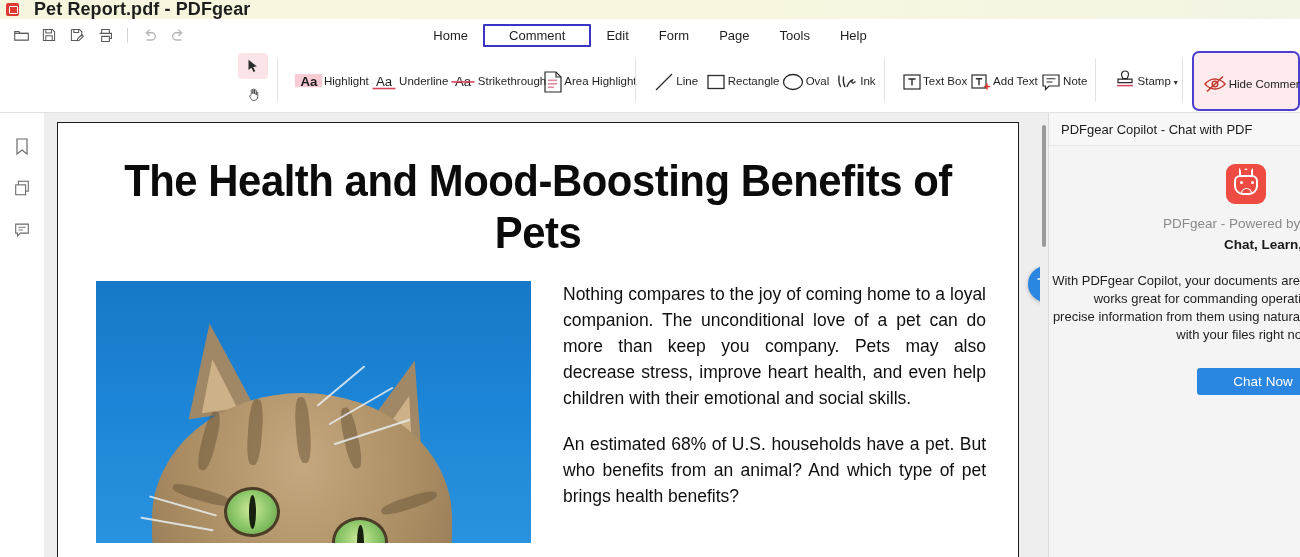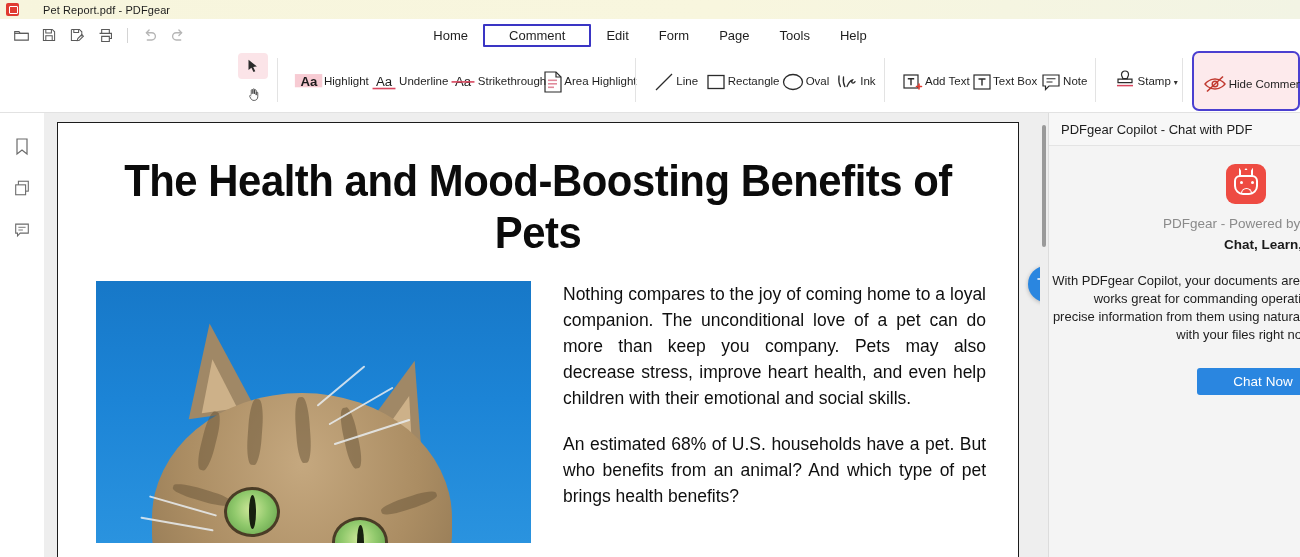--- a/index.html
+++ b/index.html
@@ -21,22 +21,22 @@
     width: 13px; height: 13px; border-radius: 2px;
     background: #e03b30; position: relative; flex: 0 0 auto;
     margin-top: -1px;
   }
   .tb-logo::after {
     content: ""; position: absolute; left: 3px; top: 3.5px;
     width: 7px; height: 6px;
     border: 1.5px solid #ffffff; border-radius: 1px;
   }
   .tb-title {
-    font-size: 11px; color: #1d1d1d; margin-left: 24px;
-    letter-spacing: .1px; white-space: nowrap;
+    font-size: 18px; color: #1d1d1d; margin-left: 15px;
+    letter-spacing: .1px; white-space: nowrap; font-weight: bold;
   }
 
   
   .quickbar {
     position: absolute; left: 0; top: 19px; width: 1300px; height: 32px;
     background: #ffffff; display: flex; align-items: center;
   }
   .qa-icons { display: flex; align-items: center; padding-left: 8px; gap: 2px; }
   .qa-btn {
     width: 26px; height: 24px; display: flex; align-items: center; justify-content: center;
@@ -399,37 +399,37 @@
           <path d="M13 16.5c1.5-3.5 3.5-6 5.5-6.5-1 1.6-1 2.6 0 3 1 .4 2-.4 2.6-1.3"></path>
         </svg>
       </div>
       <div class="lbl">Ink</div>
     </div>
 
     <div class="rb-sep"></div>
 
     <div class="tool">
       <div class="ic">
+        <svg width="22" height="22" viewBox="0 0 22 22" fill="none" stroke="#2b2b2b" stroke-width="1.2">
+          <rect x="3" y="4" width="16" height="14"></rect>
+          <path d="M7.5 8h7M11 8v6.5" stroke-width="1.4"></path>
+        </svg>
+      </div>
+      <div class="lbl">Text Box</div>
+    </div>
+
+    <div class="tool">
+      <div class="ic">
         <svg width="24" height="22" viewBox="0 0 24 22" fill="none" stroke="#2b2b2b" stroke-width="1.2">
           <rect x="3" y="4" width="14" height="13"></rect>
           <path d="M6.8 7.8h6.4M10 7.8v6.4" stroke-width="1.4"></path>
           <path d="M18 13v5M15.5 15.5h5" stroke="#e03b30" stroke-width="1.6" stroke-linecap="round"></path>
         </svg>
       </div>
       <div class="lbl">Add Text</div>
-    </div>
-
-    <div class="tool">
-      <div class="ic">
-        <svg width="22" height="22" viewBox="0 0 22 22" fill="none" stroke="#2b2b2b" stroke-width="1.2">
-          <rect x="3" y="4" width="16" height="14"></rect>
-          <path d="M7.5 8h7M11 8v6.5" stroke-width="1.4"></path>
-        </svg>
-      </div>
-      <div class="lbl">Text Box</div>
     </div>
 
     <div class="tool">
       <div class="ic">
         <svg width="24" height="22" viewBox="0 0 24 22" fill="none" stroke="#2b2b2b" stroke-width="1.2">
           <path d="M4 4h16v11H10l-3.5 3.5V15H4z"></path>
           <path d="M7.5 7.8h9M7.5 11h6" stroke-width="1.1"></path>
         </svg>
       </div>
       <div class="lbl">Note</div>

